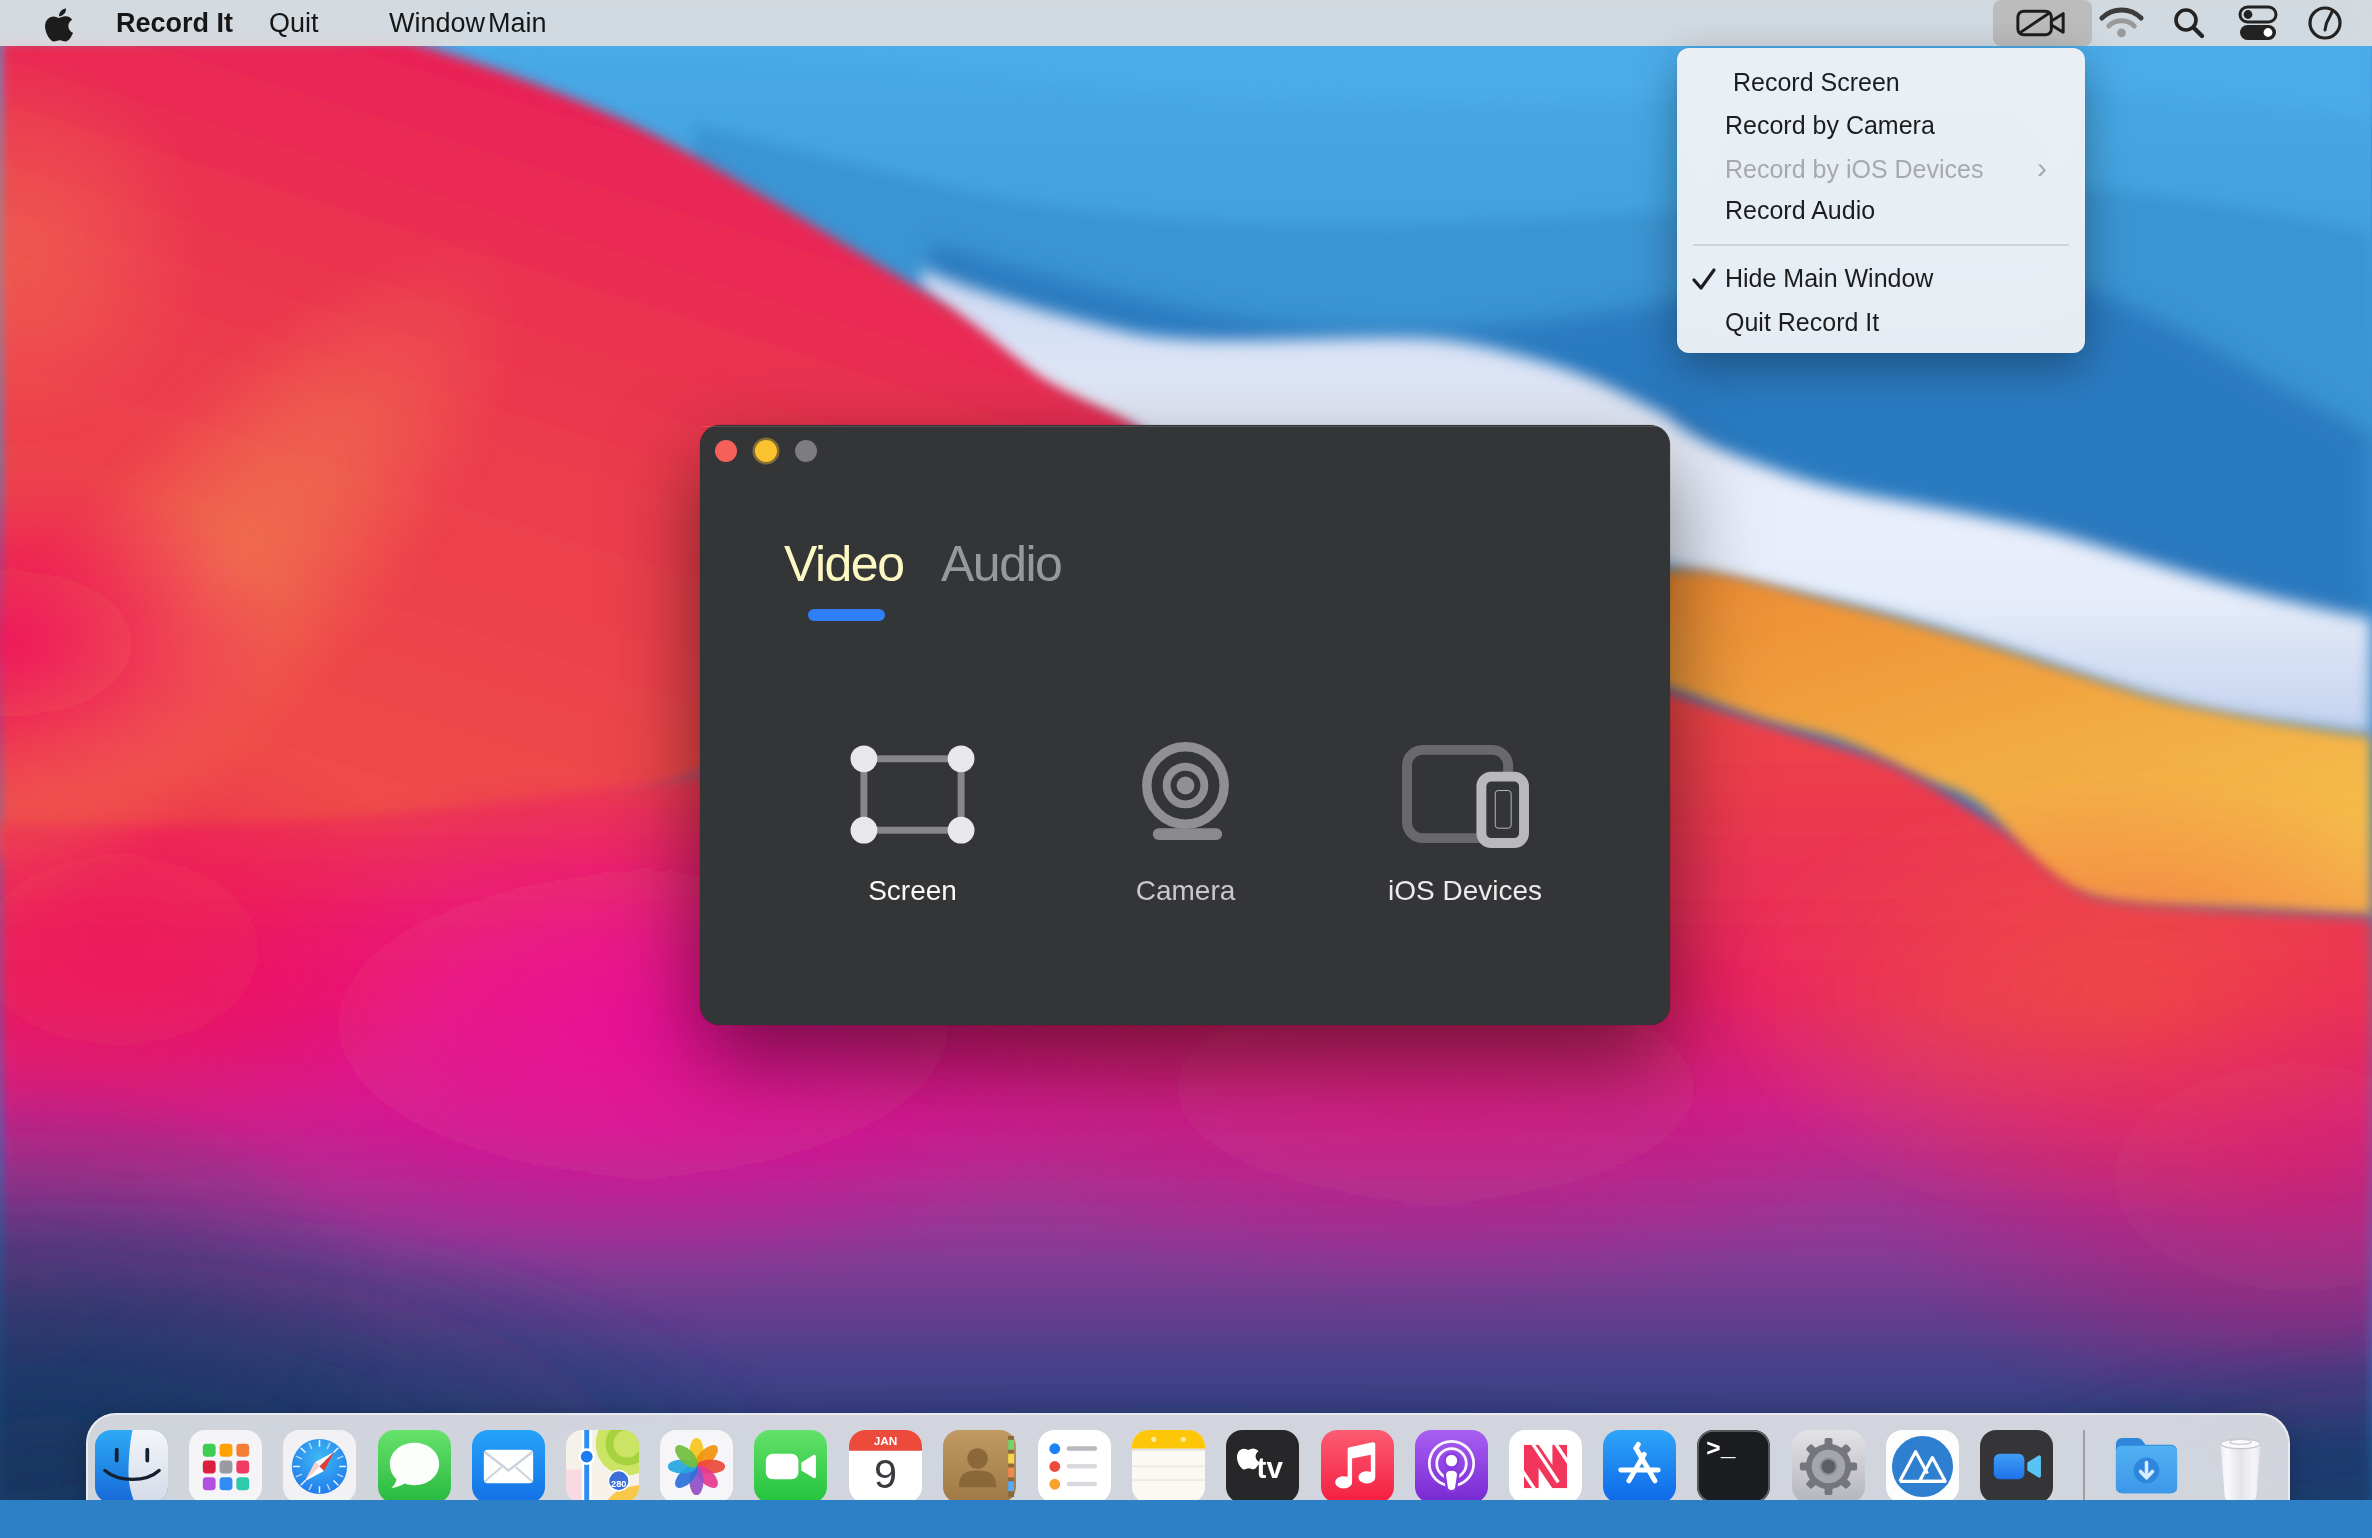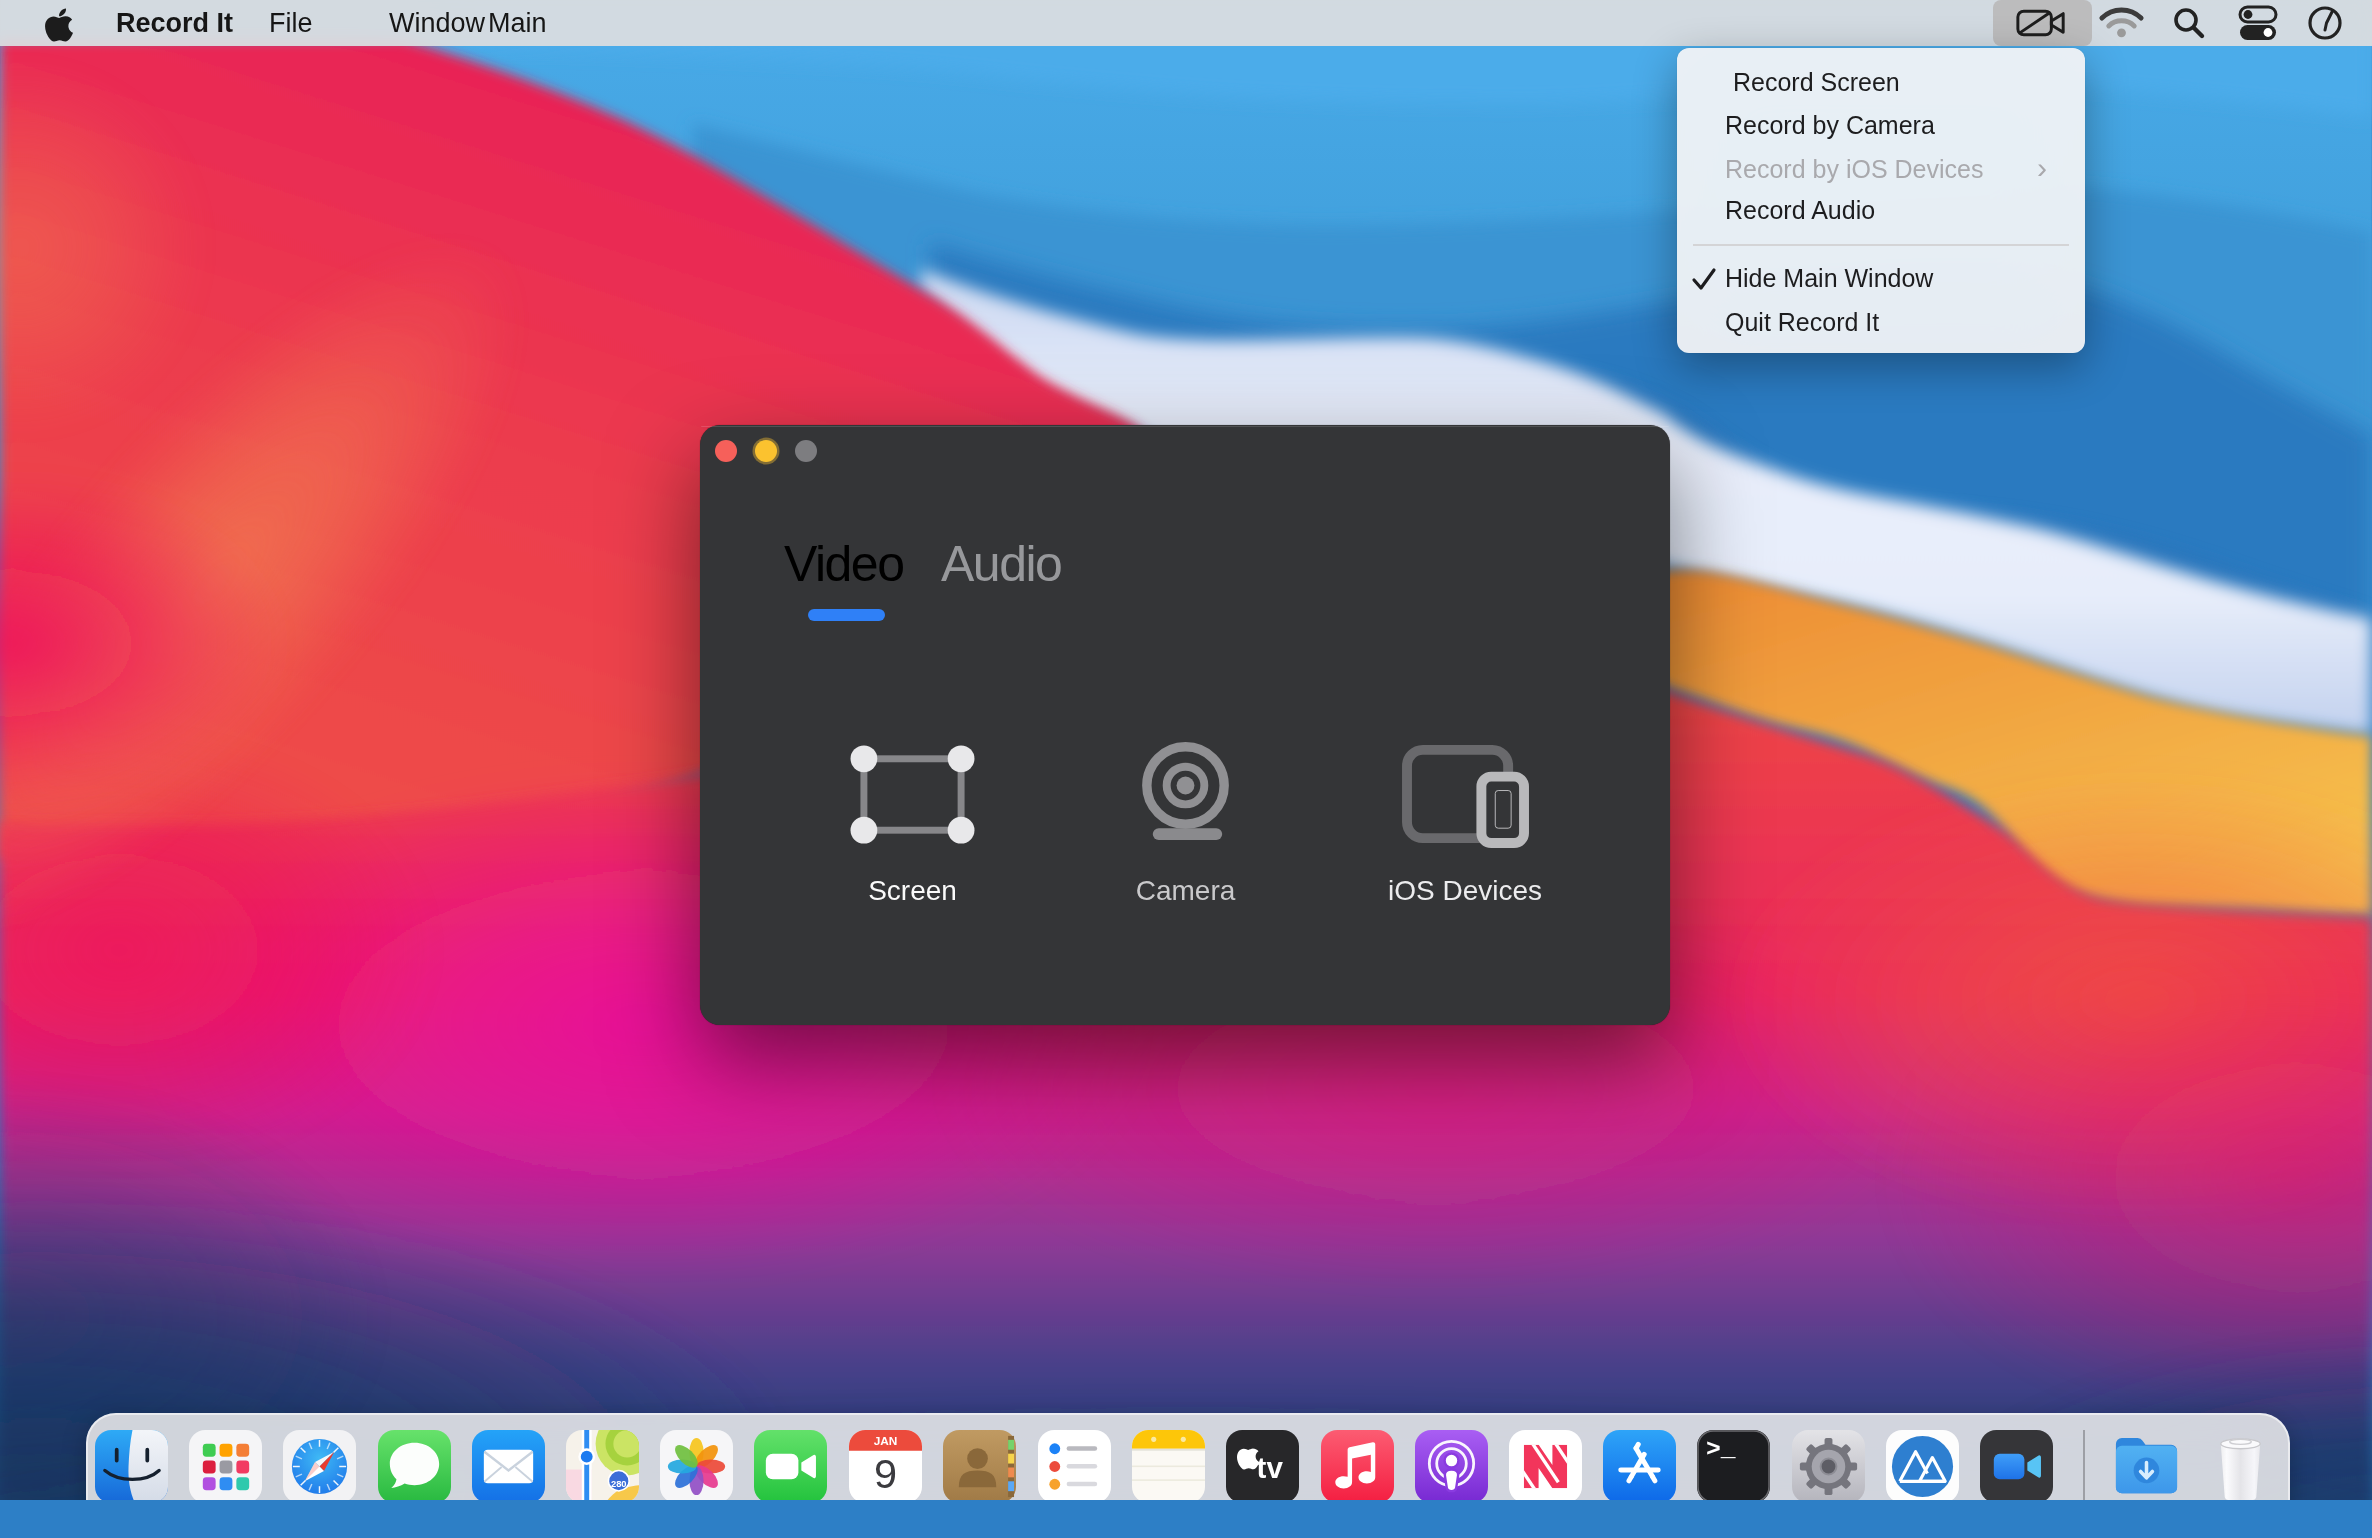--- a/index.html
+++ b/index.html
@@ -9,21 +9,21 @@
 #menubar .mitem{position:absolute;top:8px;font-size:27px;color:#161616;white-space:nowrap;}
 
 #dropdown{position:absolute;left:1677px;top:48px;width:408px;height:305px;background:rgba(243,243,244,0.94);backdrop-filter:blur(40px) saturate(1.3);border-radius:12px;box-shadow:0 14px 44px rgba(0,0,0,0.33),0 0 1px rgba(0,0,0,0.3);z-index:40;}
 #dropdown .mi{position:absolute;left:48px;font-size:25px;line-height:29px;color:#1d1d1f;white-space:nowrap;}
 #dropdown .dis{color:#a9a9ad;}
 #dropdown .sep{position:absolute;left:16px;right:16px;height:2px;background:#d4d4d6;}
 
 #appwin{position:absolute;left:700px;top:425px;width:970px;height:600px;background:#343537;border-radius:20px;box-shadow:0 36px 89px rgba(0,0,0,0.5),0 0 1px rgba(0,0,0,0.6);z-index:20;}
 #appwin:before{content:"";position:absolute;left:1px;right:1px;top:1px;height:1px;border-radius:20px 20px 0 0;background:rgba(255,255,255,0.14);}
 .tl{position:absolute;top:440px;width:22px;height:22px;border-radius:50%;z-index:21;}
-#tab-video{position:absolute;left:784px;top:539px;font-size:50px;letter-spacing:-1.5px;color:#000000;font-weight:500;z-index:21;line-height:1;}
+#tab-video{position:absolute;left:784px;top:539px;font-size:50px;letter-spacing:-1.5px;color:#fef9c3;font-weight:500;z-index:21;line-height:1;}
 #tab-audio{position:absolute;left:941px;top:539px;font-size:50px;letter-spacing:-1.5px;color:#97989b;font-weight:500;z-index:21;line-height:1;}
 #tab-line{position:absolute;left:808px;top:609px;width:77px;height:12px;border-radius:6px;background:#2f80f7;z-index:21;}
 .wlabel{position:absolute;top:875px;font-size:28px;z-index:21;text-align:center;}
 
 #dock{position:absolute;left:86px;top:1413px;width:2204px;height:118px;background:rgba(229,229,231,0.9);backdrop-filter:blur(34px) saturate(1.4);border:2px solid rgba(255,255,255,0.55);border-radius:30px;box-sizing:border-box;box-shadow:0 6px 24px rgba(0,0,0,0.25);z-index:25;}
 .dicon{position:absolute;top:1430px;width:73px;height:73px;z-index:26;}
 .ddot{position:absolute;top:1522px;width:11px;height:11px;border-radius:50%;background:#4a4a4c;z-index:26;}
 #dsep{position:absolute;left:2083px;top:1430px;width:2px;height:73px;background:rgba(60,60,60,0.35);z-index:26;}
 </style></head>
 <body>
@@ -137,21 +137,21 @@
 <ellipse cx="215" cy="590" rx="440" ry="150" fill="url(#salmonglow)" filter="url(#soft2)" transform="rotate(-49 215 590)" opacity="0.9"></ellipse>
 <ellipse cx="20" cy="250" rx="185" ry="185" fill="url(#salmonglow)" filter="url(#soft2)" opacity="0.55"></ellipse>
 <ellipse cx="10" cy="650" rx="280" ry="170" fill="url(#crimsonglow)" filter="url(#soft2)"></ellipse>
 </svg>
 
 <div id="menubar">
   <svg width="30" height="38" viewBox="0 0 384 512" style="position:absolute;left:44px;top:6px;">
     <path fill="#1c1c1c" d="M318.7 268.7c-.2-36.7 16.4-64.4 50-84.8-18.8-26.9-47.2-41.7-84.7-44.6-35.5-2.8-74.3 20.7-88.5 20.7-15 0-49.4-19.7-76.4-19.7C63.3 141.2 4 184.8 4 273.5q0 39.3 14.4 81.2c12.8 36.7 59 126.7 107.2 125.2 25.2-.6 43-17.9 75.8-17.9 31.8 0 48.3 17.9 76.4 17.9 48.6-.7 90.4-82.5 102.6-119.3-65.2-30.7-61.7-90-61.7-91.9zm-56.6-164.2c27.3-32.4 24.8-61.9 24-72.5-24.1 1.4-52 16.4-67.9 34.9-17.5 19.8-27.8 44.3-25.6 71.9 26.1 2 49.9-11.4 69.5-34.3z"></path>
   </svg>
   <span class="mitem" style="left:116px;font-weight:bold;">Record It</span>
-  <span class="mitem" style="left:269px;">File</span>
+  <span class="mitem" style="left:269px;">Quit</span>
   <span class="mitem" style="left:353px;margin-left:36px;">Window</span>
   <span class="mitem" style="left:488px;">Main</span>
 </div>
 
 <div class="abs" style="left:1993px;top:0;width:99px;height:46px;background:#bcbcbd;border-radius:8px;z-index:31;"></div>
 <svg class="abs" width="65" height="46" viewBox="0 0 66 46" style="left:2010px;top:0;z-index:32;">
   <rect x="8" y="11" width="34" height="24" rx="6" fill="none" stroke="#1d1d1d" stroke-width="3"></rect>
   <path d="M42 21 L54 13.5 L54 32.5 L42 25 Z" fill="none" stroke="#1d1d1d" stroke-width="3" stroke-linejoin="round"></path>
   <line x1="10" y1="33" x2="41" y2="12" stroke="#1d1d1d" stroke-width="3"></line>
 </svg>

